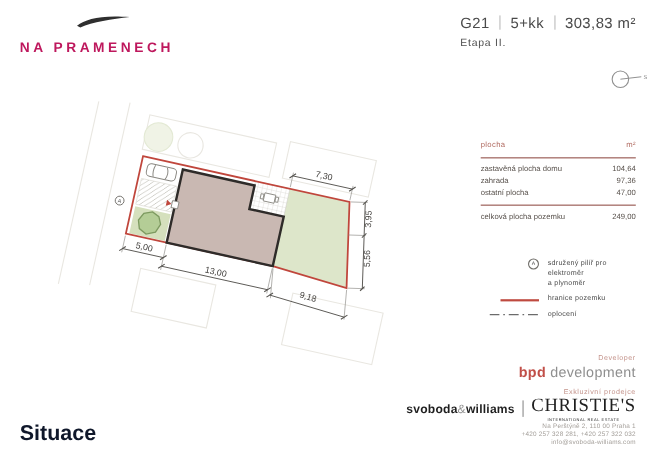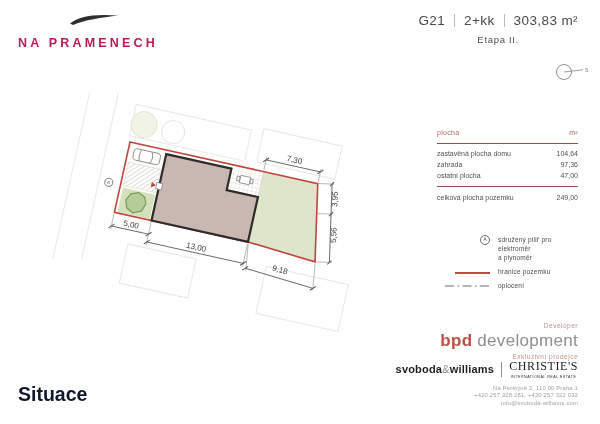--- a/index.html
+++ b/index.html
@@ -6,21 +6,21 @@
   #page{position:relative;width:600px;height:424px;background:#ffffff;overflow:hidden;
         font-family:"Liberation Sans",sans-serif;color:#3f3f3f;}
 
   
   .logo{position:absolute;left:18px;top:10px;width:170px;height:42px;}
   .logo-swoosh{position:absolute;left:50px;top:3px;}
   .logo-text{position:absolute;left:0;top:26px;font-size:12.5px;font-weight:600;
              letter-spacing:3.2px;color:#be185d;white-space:nowrap;}
 
   
-  .unit-header{position:absolute;right:22px;top:13px;text-align:center;}
+  .unit-header{position:absolute;right:22px;top:13px;text-align:left;}
   .unit-line{display:flex;justify-content:flex-end;align-items:center;gap:9px;
              font-size:13.5px;font-weight:500;color:#4a4a4a;letter-spacing:0.4px;}
   .pipe{width:1px;height:13px;background:#bcbcbc;}
   .stage{margin-top:6px;font-size:9.5px;font-weight:400;color:#4f4f4f;letter-spacing:0.7px;}
   .compass{position:absolute;right:8px;top:60px;}
 
   
   .area-table{position:absolute;left:437px;top:129px;width:141px;font-size:7px;color:#57504b;}
   .t-head{display:flex;justify-content:space-between;color:#b06a60;padding-bottom:7px;
           border-bottom:1px solid #93524a;letter-spacing:0.3px;}
@@ -35,30 +35,30 @@
   .lg-sym{width:53px;margin-right:8px;display:flex;justify-content:flex-end;align-items:center;flex:none;}
   .lg-text{line-height:9px;letter-spacing:0.2px;}
   .lg-circle{width:8px;height:8px;border:0.8px solid #6f6d68;border-radius:50%;
              font-size:4.6px;line-height:8px;text-align:center;color:#4c4c4c;}
   .lg-redline{width:35px;height:2.4px;background:#bf4a40;margin-top:3px;}
   .lg-row2 .lg-sym,.lg-row3 .lg-sym{align-self:center;}
 
   
   .website{position:absolute;right:22px;top:299px;font-size:9px;color:#b3726a;letter-spacing:0.4px;}
   .dev-label{position:absolute;right:22px;top:322px;font-size:6.5px;color:#c4948c;letter-spacing:0.5px;}
-  .dev-name{position:absolute;right:22px;top:331px;font-size:17px;letter-spacing:0.3px;margin-left:20px;}
+  .dev-name{position:absolute;right:22px;top:331px;font-size:13px;letter-spacing:0.3px;margin-left:20px;}
   .dev-name .accent{color:#c14f48;font-weight:600;}
   .dev-name .rest{color:#8f8f8f;}
   .seller-label{position:absolute;right:22px;top:353px;font-size:6.5px;color:#c4948c;letter-spacing:0.5px;}
   .agencies{position:absolute;right:22px;top:359px;display:flex;align-items:center;gap:7px;}
   .sw-name{font-size:11px;font-weight:600;color:#1f1f1f;letter-spacing:0.2px;}
   .sw-name .amp{color:#8f8f8f;font-weight:400;}
   .ag-divider{width:1px;height:15px;background:#8c8c8c;}
   .christies{text-align:center;}
-  .ch-name{font-family:"Liberation Serif",serif;font-size:12px;color:#1f1f1f;letter-spacing:0.6px;}
+  .ch-name{font-family:"Liberation Serif",serif;font-size:17px;color:#1f1f1f;letter-spacing:0.6px;}
   .ch-sub{font-size:3.6px;color:#2a2a2a;letter-spacing:0.5px;margin-top:1px;}
   .address{position:absolute;right:22px;top:385px;text-align:right;font-size:5.8px;
            line-height:7.4px;color:#a39e99;letter-spacing:0.2px;}
 
   .page-title{position:absolute;left:18px;top:383px;font-size:19.5px;font-weight:700;color:#0f172a;}
 
   .plan{position:absolute;left:40px;top:60px;}
   .plan text{font-family:"Liberation Sans",sans-serif;}
 </style>
 </head>
@@ -70,21 +70,21 @@
     <svg class="logo-swoosh" width="52" height="15" viewBox="0 0 52 15">
       <path d="M2,10.5 C10,4 24,0.5 50,2.5 C34,4.5 16,7 5,12 Z" fill="#2f2f2f"></path>
     </svg>
     <div class="logo-text">NA PRAMENECH</div>
   </div>
 
   <div class="unit-header">
     <div class="unit-line">
       <span>G21</span>
       <span class="pipe"></span>
-      <span>2+kk</span>
+      <span>5+kk</span>
       <span class="pipe"></span>
       <span>303,83 m²</span>
     </div>
     <div class="stage">Etapa II.</div>
   </div>
 
   <svg class="compass" width="42" height="24" viewBox="0 0 42 24">
     <circle cx="14" cy="12" r="7.5" fill="none" stroke="#909090" stroke-width="1"></circle>
     <line x1="14" y1="12" x2="33" y2="9.8" stroke="#909090" stroke-width="0.9"></line>
     <text x="35" y="12" font-size="5" fill="#7a7a7a">S</text>

